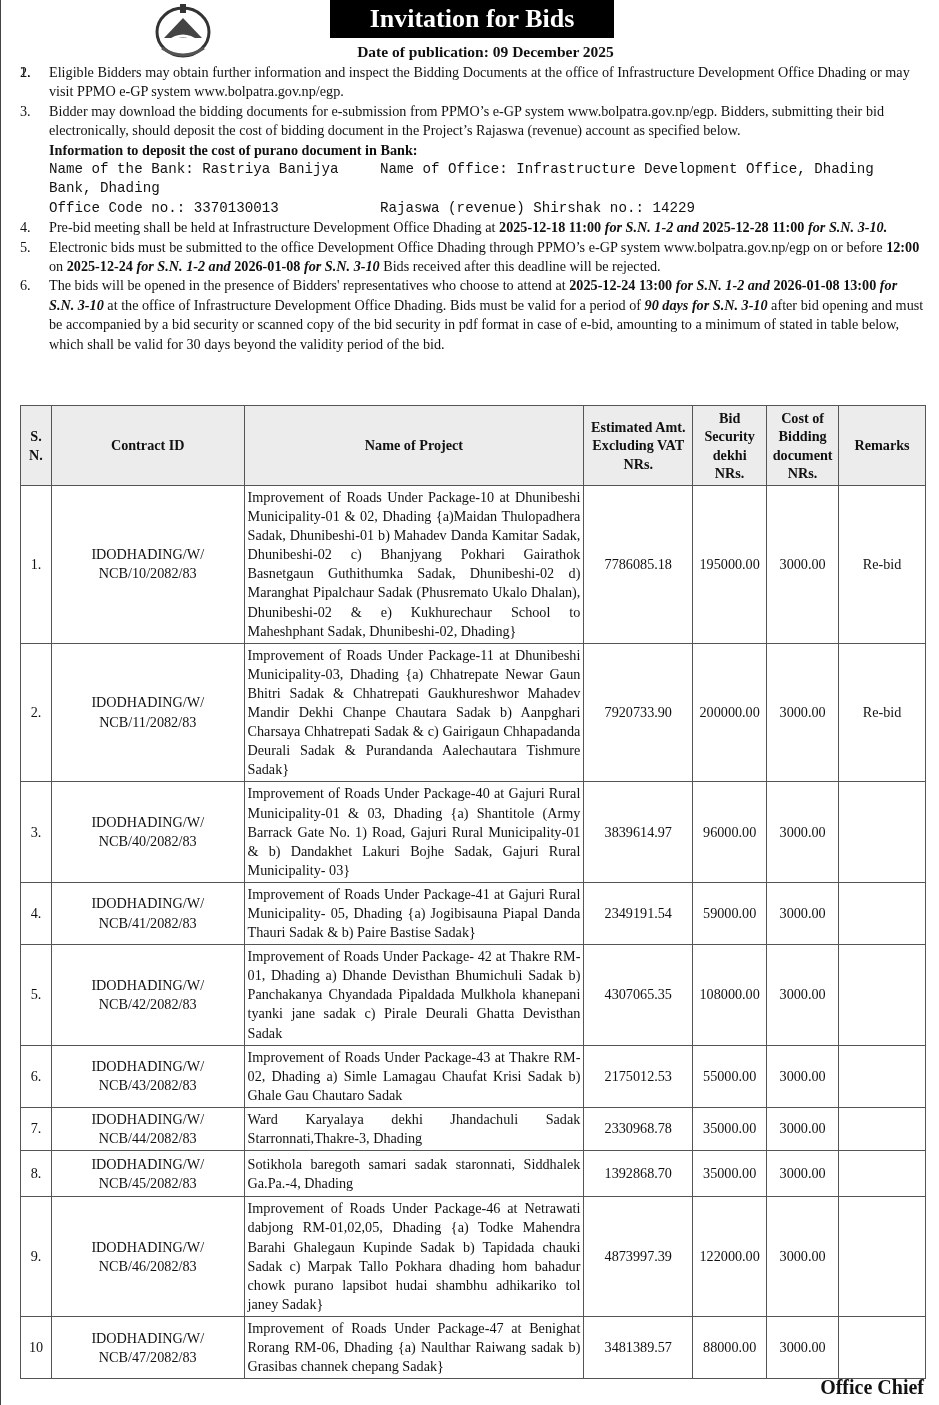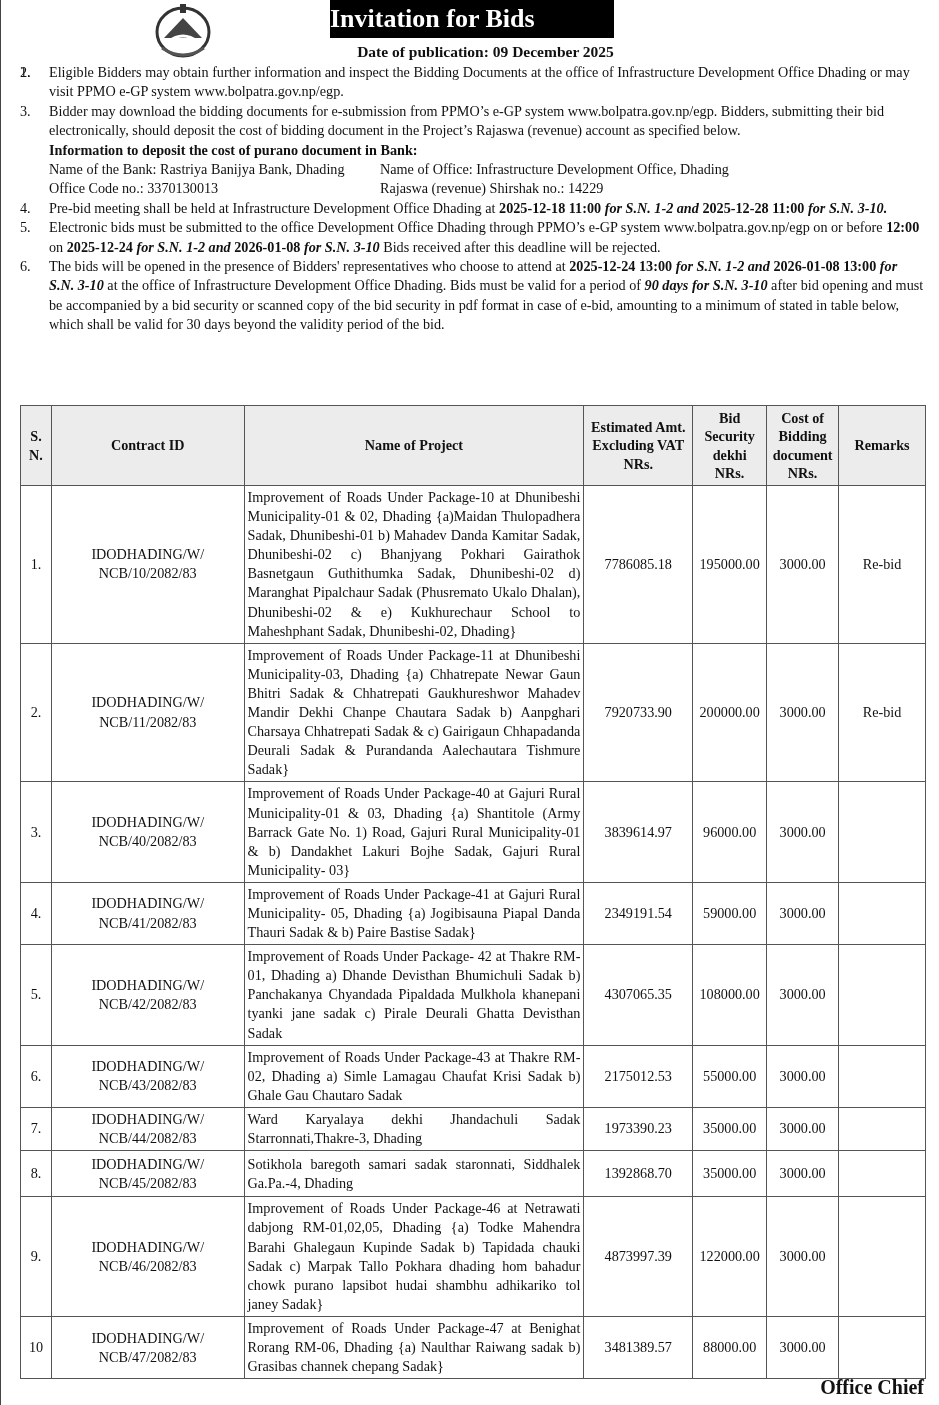--- a/index.html
+++ b/index.html
@@ -1,29 +1,29 @@
 <!DOCTYPE html>
 <html><head>
 <meta charset="utf-8">
 <style>
   html, body { margin: 0; padding: 0; background: #fff; }
   body { width: 939px; height: 1405px; position: relative; overflow: hidden;
          font-family: "Liberation Serif", "DejaVu Serif", serif; color: #111; font-size: 14.2px; }
   .frame { position: absolute; left: 0; top: 0; width: 937px; height: 1405px; border-left: 1px solid #444; }
   .emblem { position: absolute; left: 152px; top: 2px; width: 62px; height: 56px; }
   .title-box { position: absolute; left: 330px; top: 0; width: 284px; height: 38px; background: #000; color: #fff;
-               font-weight: bold; font-size: 26px; text-align: left; line-height: 37px; }
+               font-weight: bold; font-size: 26px; text-align: center; line-height: 37px; }
   .pub-date { position: absolute; left: 0; width: 939px; top: 43px; text-align: center; font-weight: bold; font-size: 15.5px; padding-left: 16px; }
   .pub-date span { margin-left: 0; }
   .points { position: absolute; left: 0; top: 63px; width: 939px; }
   .pt { position: relative; padding-left: 49px; padding-right: 14px; line-height: 19.4px; }
   .pt .num { position: absolute; left: 20px; top: 0; }
   .pt b, .pt i { }
   .bank-head { font-weight: bold; }
-  .bank-grid { display: grid; grid-template-columns: 331px auto; }
+  .bank-grid { display: grid; grid-template-columns: 331px auto; font-family: Liberation Mono, monospace; }
   table.bids { position: absolute; left: 20px; top: 405px; width: 906px; border-collapse: collapse; }
   table.bids th, table.bids td { border: 1px solid #555; padding: 0 3px; vertical-align: middle; }
   table.bids th { background: #ececec; font-weight: bold; text-align: center; line-height: 18.5px; height: 79px; }
   table.bids td { text-align: center; line-height: 19.1px; }
   table.bids td.proj { text-align: justify; padding: 2px 3px; }
   .c-sn { width: 24px; }
   .c-id { width: 186px; }
   .c-proj { width: 334px; }
   .c-est { width: 102px; }
   .c-sec { width: 67px; }
@@ -146,21 +146,21 @@
         <td class="proj">Improvement of Roads Under Package-43 at Thakre RM-02, Dhading a) Simle Lamagau Chaufat Krisi Sadak b) Ghale Gau Chautaro Sadak</td>
         <td>2175012.53</td>
         <td>55000.00</td>
         <td>3000.00</td>
         <td></td>
       </tr>
       <tr style="height: 40px;">
         <td>7.</td>
         <td>IDODHADING/W/ NCB/44/2082/83</td>
         <td class="proj">Ward Karyalaya dekhi Jhandachuli Sadak Starronnati,Thakre-3, Dhading</td>
-        <td>1973390.23</td>
+        <td>2330968.78</td>
         <td>35000.00</td>
         <td>3000.00</td>
         <td></td>
       </tr>
       <tr style="height: 46px;">
         <td>8.</td>
         <td>IDODHADING/W/ NCB/45/2082/83</td>
         <td class="proj">Sotikhola baregoth samari sadak staronnati, Siddhalek Ga.Pa.-4, Dhading</td>
         <td>1392868.70</td>
         <td>35000.00</td>

